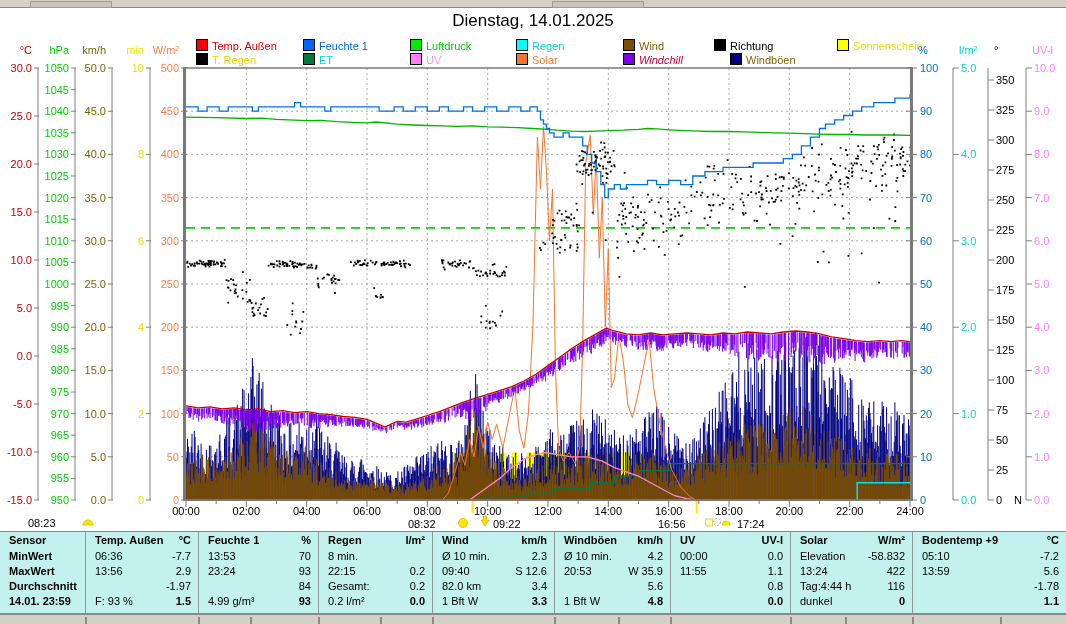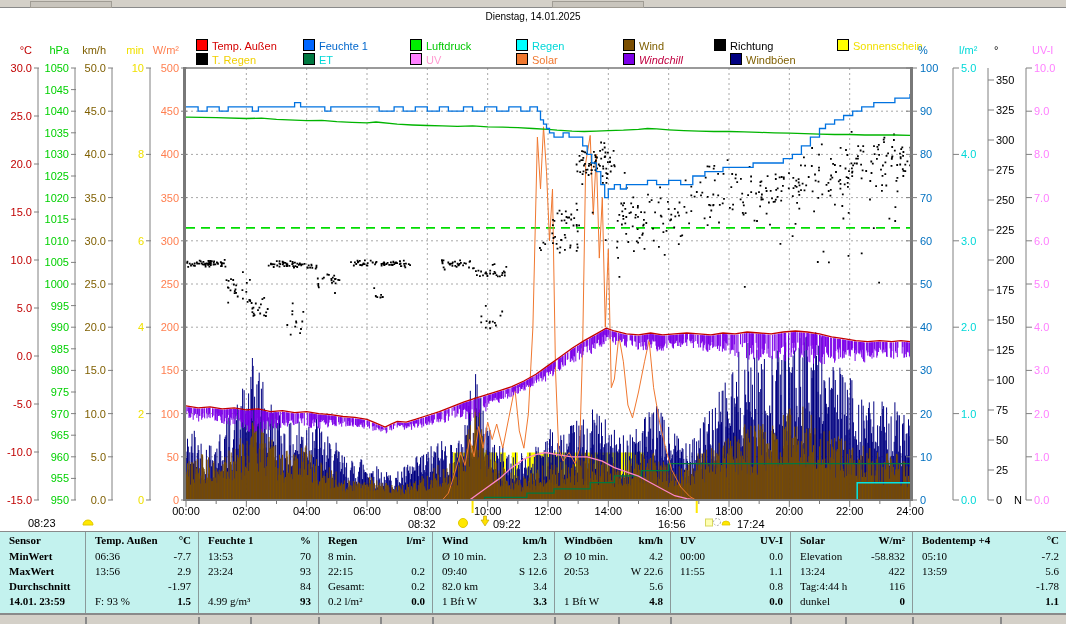--- a/index.html
+++ b/index.html
@@ -3,30 +3,30 @@
 <meta charset="utf-8">
 <style>
   html,body{margin:0;padding:0;background:#fff;}
   .screen{position:relative;width:1066px;height:624px;background:#fff;overflow:hidden;
           font-family:"Liberation Sans",sans-serif;color:#000;}
   .strip{position:absolute;left:0;width:1066px;background:#D4D0C8;}
   .strip.top{top:0;height:7px;border-bottom:1px solid #8a8a8a;}
   .strip.bottom{top:614px;height:10px;border-top:1px solid #8a8a8a;}
   .strip .notch{position:absolute;top:1px;height:5px;background:#c9c5bd;border:1px solid #a09c94;}
   .chart-title{position:absolute;top:11px;left:0;width:1066px;text-align:center;
-               font-size:10px;color:#000;}
+               font-size:17px;color:#000;}
   .legend{position:absolute;top:0;left:0;width:1066px;height:68px;}
   .legend-item{position:absolute;height:12px;font-size:11px;white-space:nowrap;}
   .legend-box{display:inline-block;width:10px;height:10px;vertical-align:-1px;
               border:1px solid #000;margin-right:4px;}
   svg.chart{position:absolute;top:0;left:0;font-family:"Liberation Sans",sans-serif;}
   svg.chart text{font-size:11px;}
   .wtable{position:absolute;top:531px;left:0;width:1066px;height:81px;background:#C3F2EE;
           border-top:1px solid #8a8a8a;border-bottom:1px solid #8a8a8a;font-size:11px;}
-  .tgroup{position:absolute;top:0;height:81px;border-left:1px solid #8a9a9a;box-sizing:border-box;font-family:Liberation Serif, serif;}
+  .tgroup{position:absolute;top:0;height:81px;border-left:1px solid #8a9a9a;box-sizing:border-box;}
   .tgroup:first-child{border-left:none;}
   .trow{height:15px;line-height:15px;display:flex;justify-content:space-between;
         padding:0 7px 0 9px;white-space:nowrap;overflow:hidden;}
   .trow.hdr{height:17px;line-height:17px;font-weight:bold;}
   .b{font-weight:bold;}
   .sep{position:absolute;top:2px;width:2px;height:7px;background:#8a8a8a;}
 </style>
 </head>
 <body>
 
@@ -515,21 +515,21 @@
         <div class="trow hdr">
           <div>Windböen</div>
           <div>km/h</div>
         </div>
         <div class="trow">
           <div>Ø 10 min.</div>
           <div>4.2</div>
         </div>
         <div class="trow">
           <div>20:53</div>
-          <div>W 22.6</div>
+          <div>W 35.9</div>
         </div>
         <div class="trow">
           <div></div>
           <div>5.6</div>
         </div>
         <div class="trow">
           <div>1 Bft W</div>
           <div class="b">4.8</div>
         </div>
       </div>
@@ -572,21 +572,21 @@
           <div>Tag:4:44 h</div>
           <div>116</div>
         </div>
         <div class="trow">
           <div>dunkel</div>
           <div class="b">0</div>
         </div>
       </div>
       <div class="tgroup" style="left: 912px; width: 154px;">
         <div class="trow hdr">
-          <div>Bodentemp +4</div>
+          <div>Bodentemp +9</div>
           <div>°C</div>
         </div>
         <div class="trow">
           <div>05:10</div>
           <div>-7.2</div>
         </div>
         <div class="trow">
           <div>13:59</div>
           <div>5.6</div>
         </div>

